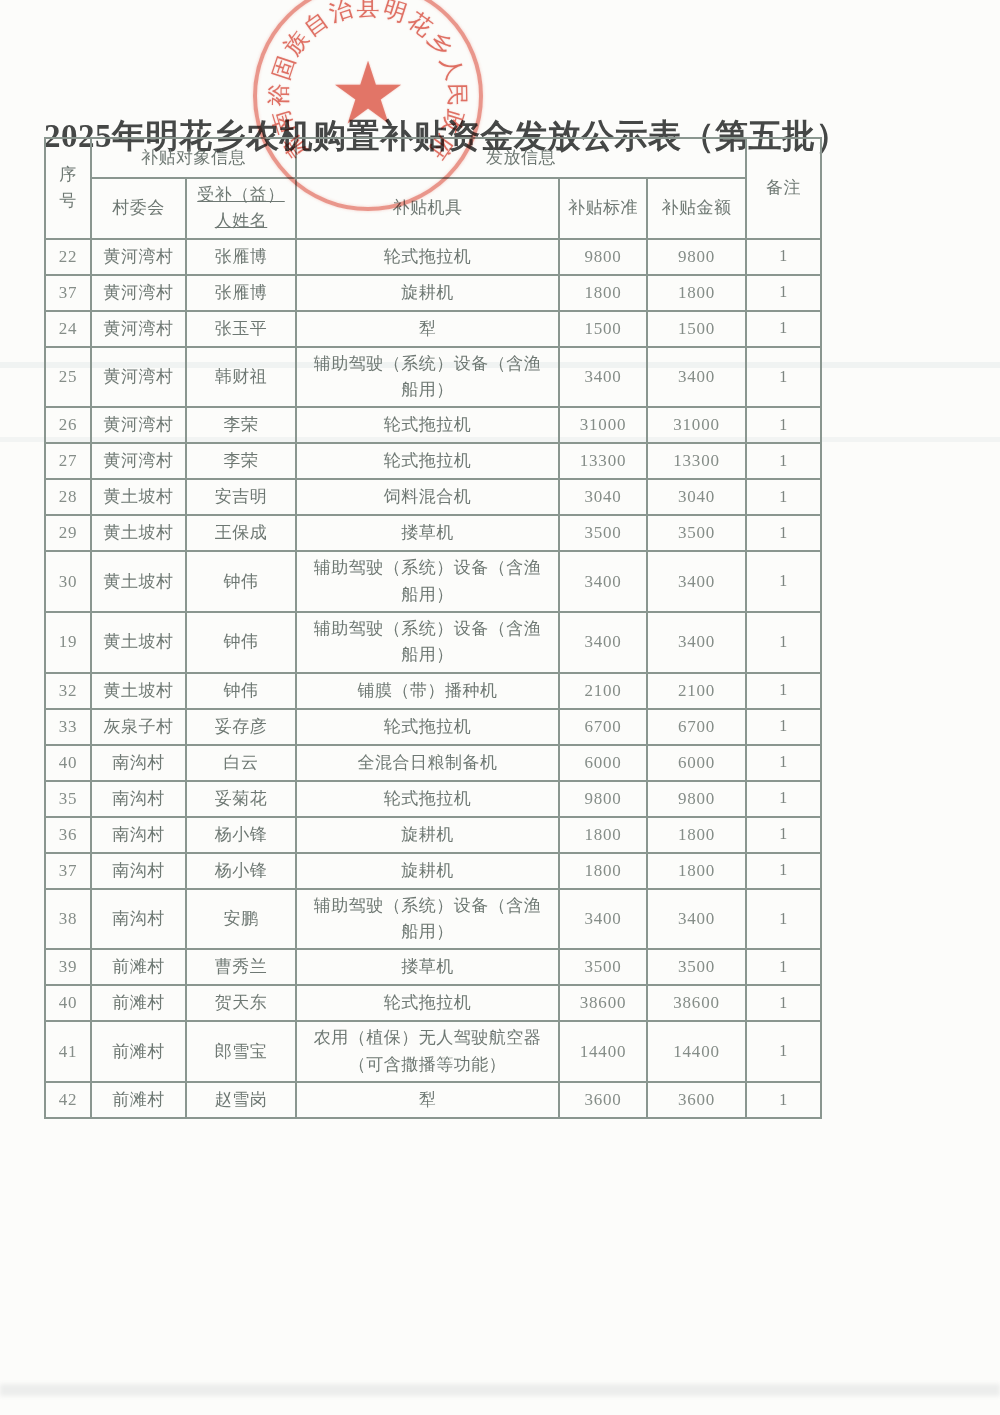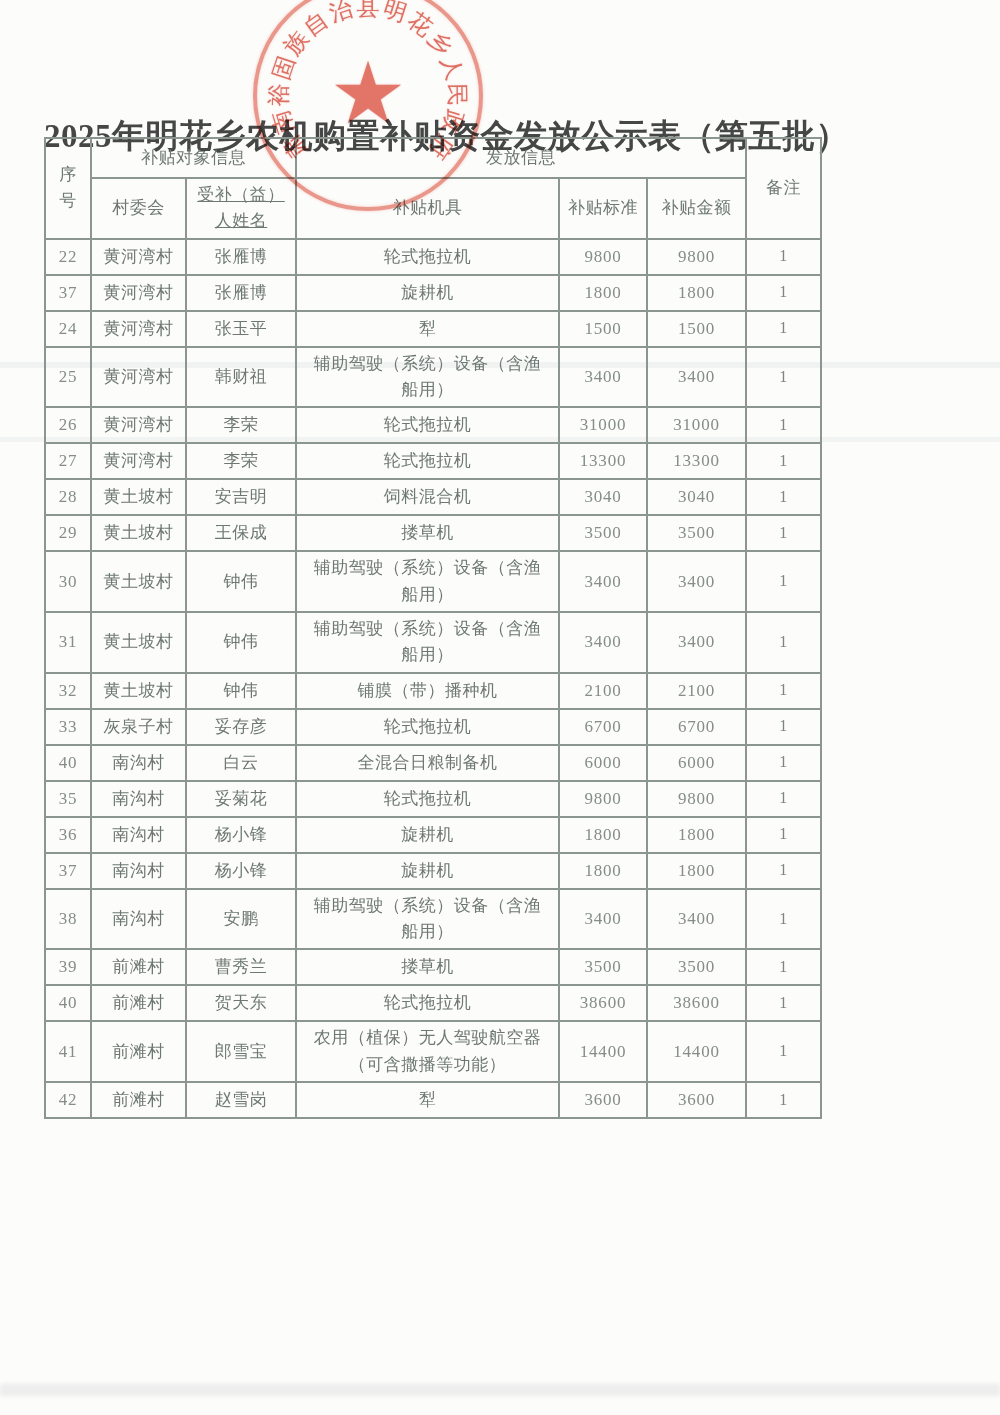--- a/index.html
+++ b/index.html
@@ -209,21 +209,21 @@
         <tr>
           <td class="num">30</td>
           <td>黄土坡村</td>
           <td>钟伟</td>
           <td class="machine">辅助驾驶（系统）设备（含渔船用）</td>
           <td class="num">3400</td>
           <td class="num">3400</td>
           <td class="remark">1</td>
         </tr>
         <tr>
-          <td class="num">31</td>
+          <td class="num">19</td>
           <td>黄土坡村</td>
           <td>钟伟</td>
           <td class="machine">辅助驾驶（系统）设备（含渔船用）</td>
           <td class="num">3400</td>
           <td class="num">3400</td>
           <td class="remark">1</td>
         </tr>
         <tr>
           <td class="num">32</td>
           <td>黄土坡村</td>

